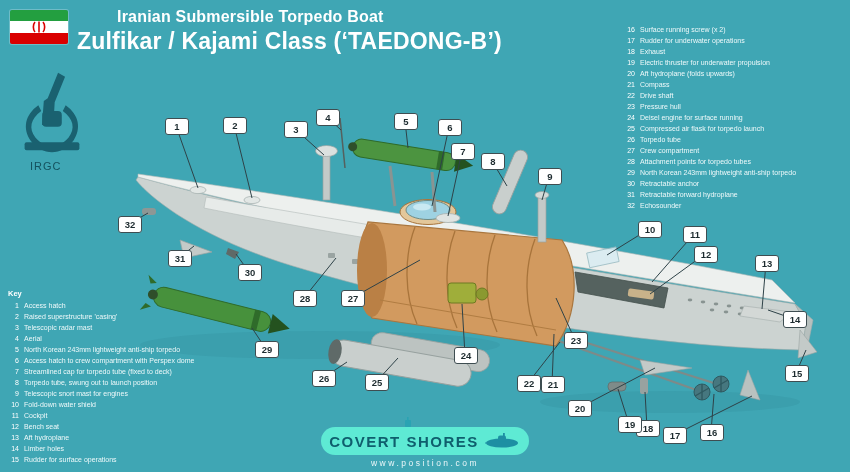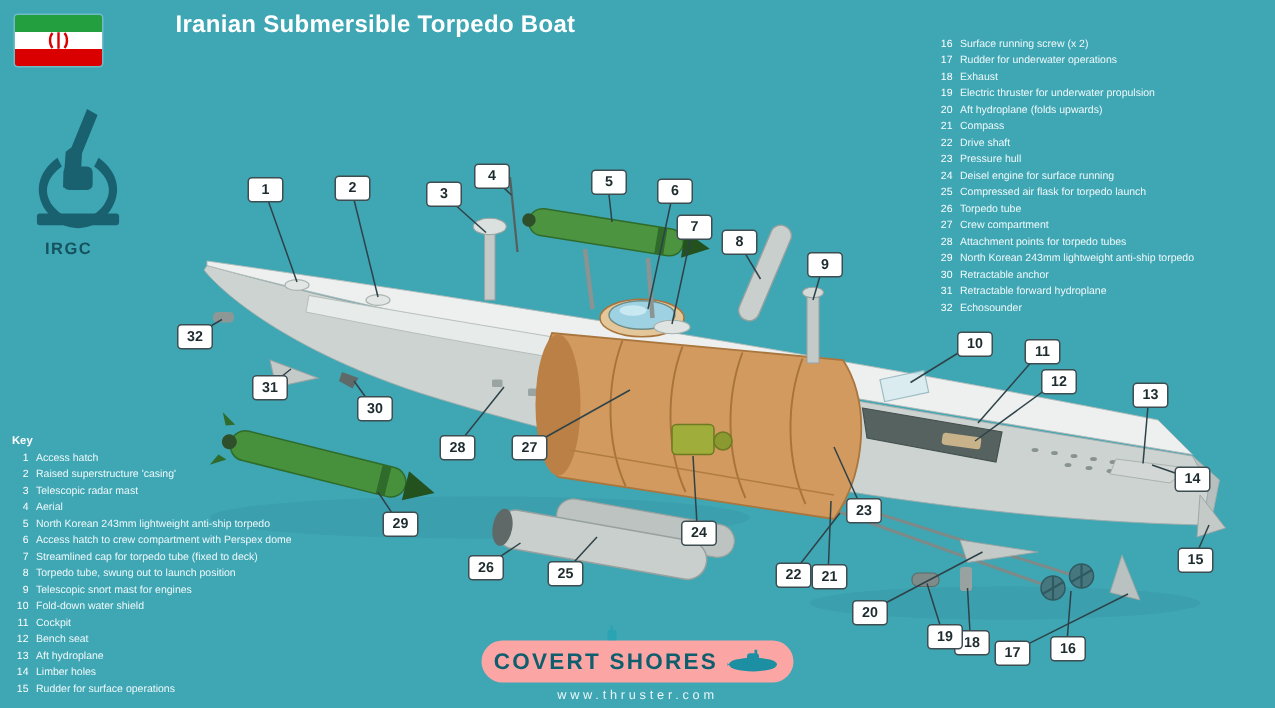--- a/index.html
+++ b/index.html
@@ -9,40 +9,40 @@
   .flag{position:absolute;left:10px;top:10px;width:58px;height:34px;border-radius:2px;
         background:linear-gradient(#239f40 0 33.4%,#ffffff 33.4% 66.7%,#da0000 66.7% 100%);
         box-shadow:0 0 0 1px rgba(255,255,255,.25);}
   .flag svg{position:absolute;left:50%;top:50%;transform:translate(-50%,-50%);}
   .titles{position:absolute;left:77px;top:8px;color:#ffffff;}
   .t1{font-size:16px;font-weight:bold;letter-spacing:.2px;margin-left:40px;}
   .t2{font-size:23px;font-weight:bold;margin:2px 0 0 0;letter-spacing:.2px;}
   .t3{font-size:9px;margin-top:5px;color:#e7f5f7;}
   
   .irgc{position:absolute;left:12px;top:68px;width:90px;height:110px;}
-  .irgc-label{position:absolute;left:18px;top:92px;font-weight:bold;font-size:11px;
+  .irgc-label{position:absolute;left:18px;top:92px;font-weight:normal;font-size:11px;
               letter-spacing:1px;color:#14525e;text-align:center;}
   
   .key-right{position:absolute;left:624px;top:26px;width:222px;}
   .key-left{position:absolute;left:8px;top:289px;width:235px;}
   .key-title{font-size:7.5px;font-weight:bold;color:#ffffff;margin-bottom:4px;}
   .key-row{display:flex;margin-bottom:4px;font-size:7px;line-height:7px;}
   .key-num{width:11px;min-width:11px;text-align:right;margin-right:5px;color:#ffffff;}
   .key-label{color:#eef9fa;}
   
   #leader-lines{position:absolute;left:0;top:0;pointer-events:none;}
   #leader-lines line{stroke:#2e4248;stroke-width:1;}
   #callouts .callout{position:absolute;width:22px;height:15px;background:#ffffff;
       border:1px solid #3e4d51;border-radius:3px;display:flex;align-items:center;
       justify-content:center;font-size:9.5px;font-weight:bold;color:#1d2b2f;}
   
   #boat{position:absolute;left:0;top:0;}
   
   .logo-box{position:absolute;left:50%;top:427px;transform:translateX(-50%);
-      width:208px;height:28px;background:#fca5a5;border-radius:14px;display:flex;
+      width:208px;height:28px;background:#5eead4;border-radius:14px;display:flex;
       align-items:center;justify-content:center;gap:6px;color:#0f5e6d;font-weight:bold;
       font-size:15px;letter-spacing:1.5px;}
   .logo-sail{position:absolute;left:82px;top:-10px;width:10px;height:10px;}
   .logo-url{position:absolute;left:50%;top:458px;transform:translateX(-50%);
       color:#eaf6f8;font-size:8.5px;letter-spacing:2.5px;}
 </style>
 </head>
 <body>
 
 <div class="page">
@@ -249,20 +249,21 @@
     <svg width="14" height="14" viewBox="0 0 14 14">
       <g stroke="#da0000" stroke-width="1.6" fill="none">
         <path d="M3,2 C0.8,4.5 0.8,9.5 3,12"></path>
         <path d="M11,2 C13.2,4.5 13.2,9.5 11,12"></path>
         <line x1="7" y1="1.5" x2="7" y2="12.5"></line>
       </g>
     </svg>
   </div>
   <div class="titles">
     <div class="t1">Iranian Submersible Torpedo Boat</div>
+    <div class="t2">Zulfikar / Kajami Class (‘TAEDONG-B’)</div>
   </div>
 
   <div class="irgc">
     <svg width="80" height="90" viewBox="0 0 80 92">
       <g fill="#1a6170">
         <path d="M39,4 L47,6 L44,34 L49,56 L38,60 L33,36 L36,32 Z" transform="rotate(16 40 30)"></path>
         <path d="M26,38 C12,48 10,62 18,74 C24,82 32,86 40,86 C48,86 56,82 62,74 C70,62 68,48 54,38 L51,44 C62,52 64,62 57,71 C52,77 46,80 40,80 C34,80 28,77 23,71 C16,62 18,52 29,44 Z"></path>
         <rect x="30" y="44" width="20" height="16" rx="4"></rect>
         <rect x="12" y="76" width="56" height="8" rx="2"></rect>
       </g>
@@ -415,15 +416,15 @@
       <rect x="4" y="0" width="1.6" height="4" fill="#2aa3b3"></rect>
     </svg>
     <span>COVERT SHORES</span>
     <svg width="36" height="16" viewBox="0 0 36 16">
       <ellipse cx="17" cy="10" rx="16" ry="4.6" fill="#1d8fa3"></ellipse>
       <rect x="13" y="2.5" width="8" height="6" rx="2" fill="#1d8fa3"></rect>
       <rect x="18" y="0" width="1.8" height="4" fill="#1d8fa3"></rect>
       <path d="M1,10 L-3,6 L-3,14 Z" fill="#1d8fa3"></path>
     </svg>
   </div>
-  <div class="logo-url">www.thruster.com</div>
+  <div class="logo-url">www.position.com</div>
 
 </div>
 
 </body></html>

